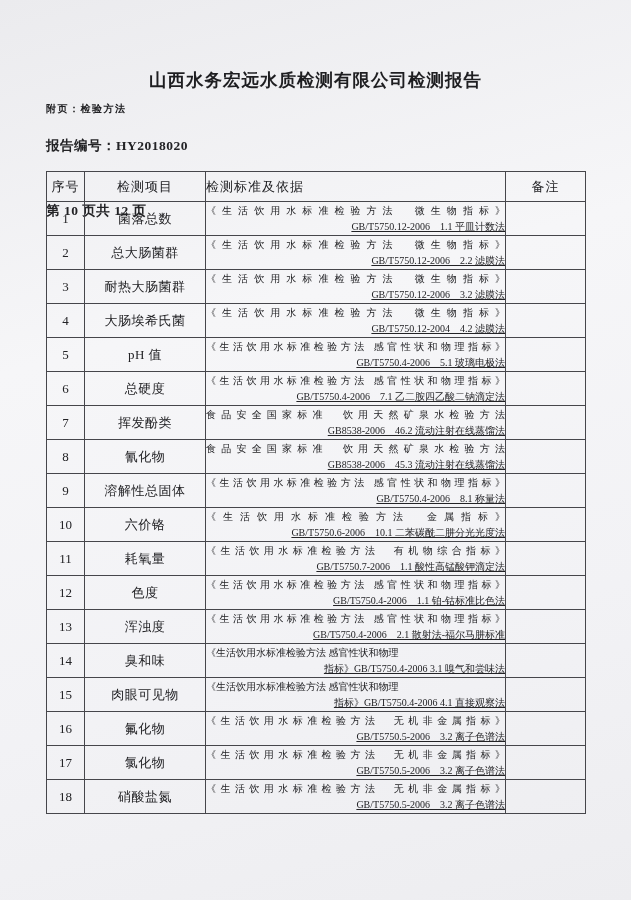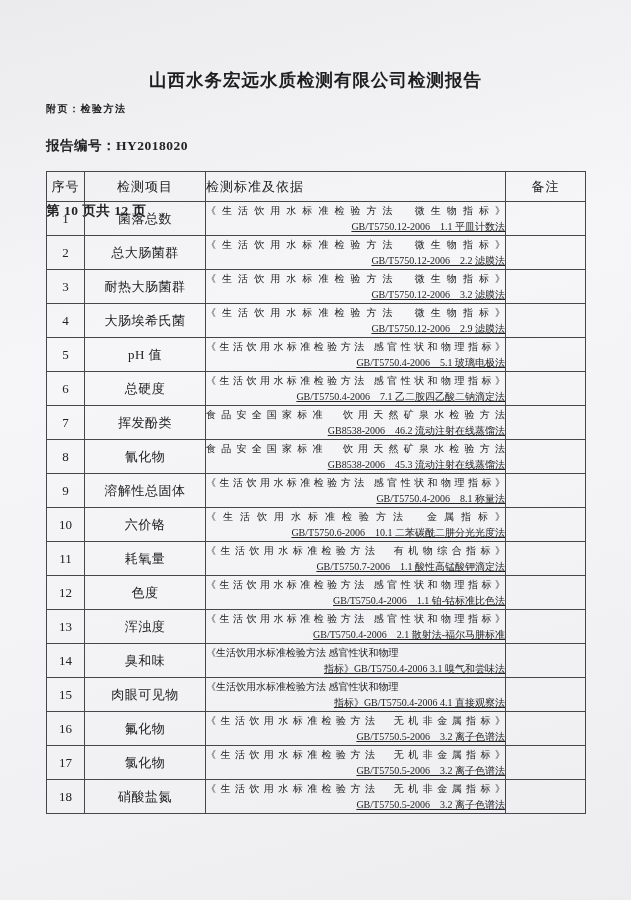--- a/index.html
+++ b/index.html
@@ -112,21 +112,21 @@
       <span class="std-line" data-align="left">GB/T5750.12-2006　3.2 滤膜法</span>
     </td>
     <td class="c-remark"></td>
   </tr>
 
   <tr class="body-row">
     <td class="c-no">4</td>
     <td class="c-item">大肠埃希氏菌</td>
     <td class="c-std">
       <span class="std-line" data-align="justify">《生活饮用水标准检验方法　微生物指标》</span>
-      <span class="std-line" data-align="left">GB/T5750.12-2006　2.9 滤膜法</span>
+      <span class="std-line" data-align="left">GB/T5750.12-2004　4.2 滤膜法</span>
     </td>
     <td class="c-remark"></td>
   </tr>
 
   <tr class="body-row">
     <td class="c-no">5</td>
     <td class="c-item">pH 值</td>
     <td class="c-std">
       <span class="std-line" data-align="justify">《生活饮用水标准检验方法 感官性状和物理指标》</span>
       <span class="std-line" data-align="left">GB/T5750.4-2006　5.1 玻璃电极法</span>

